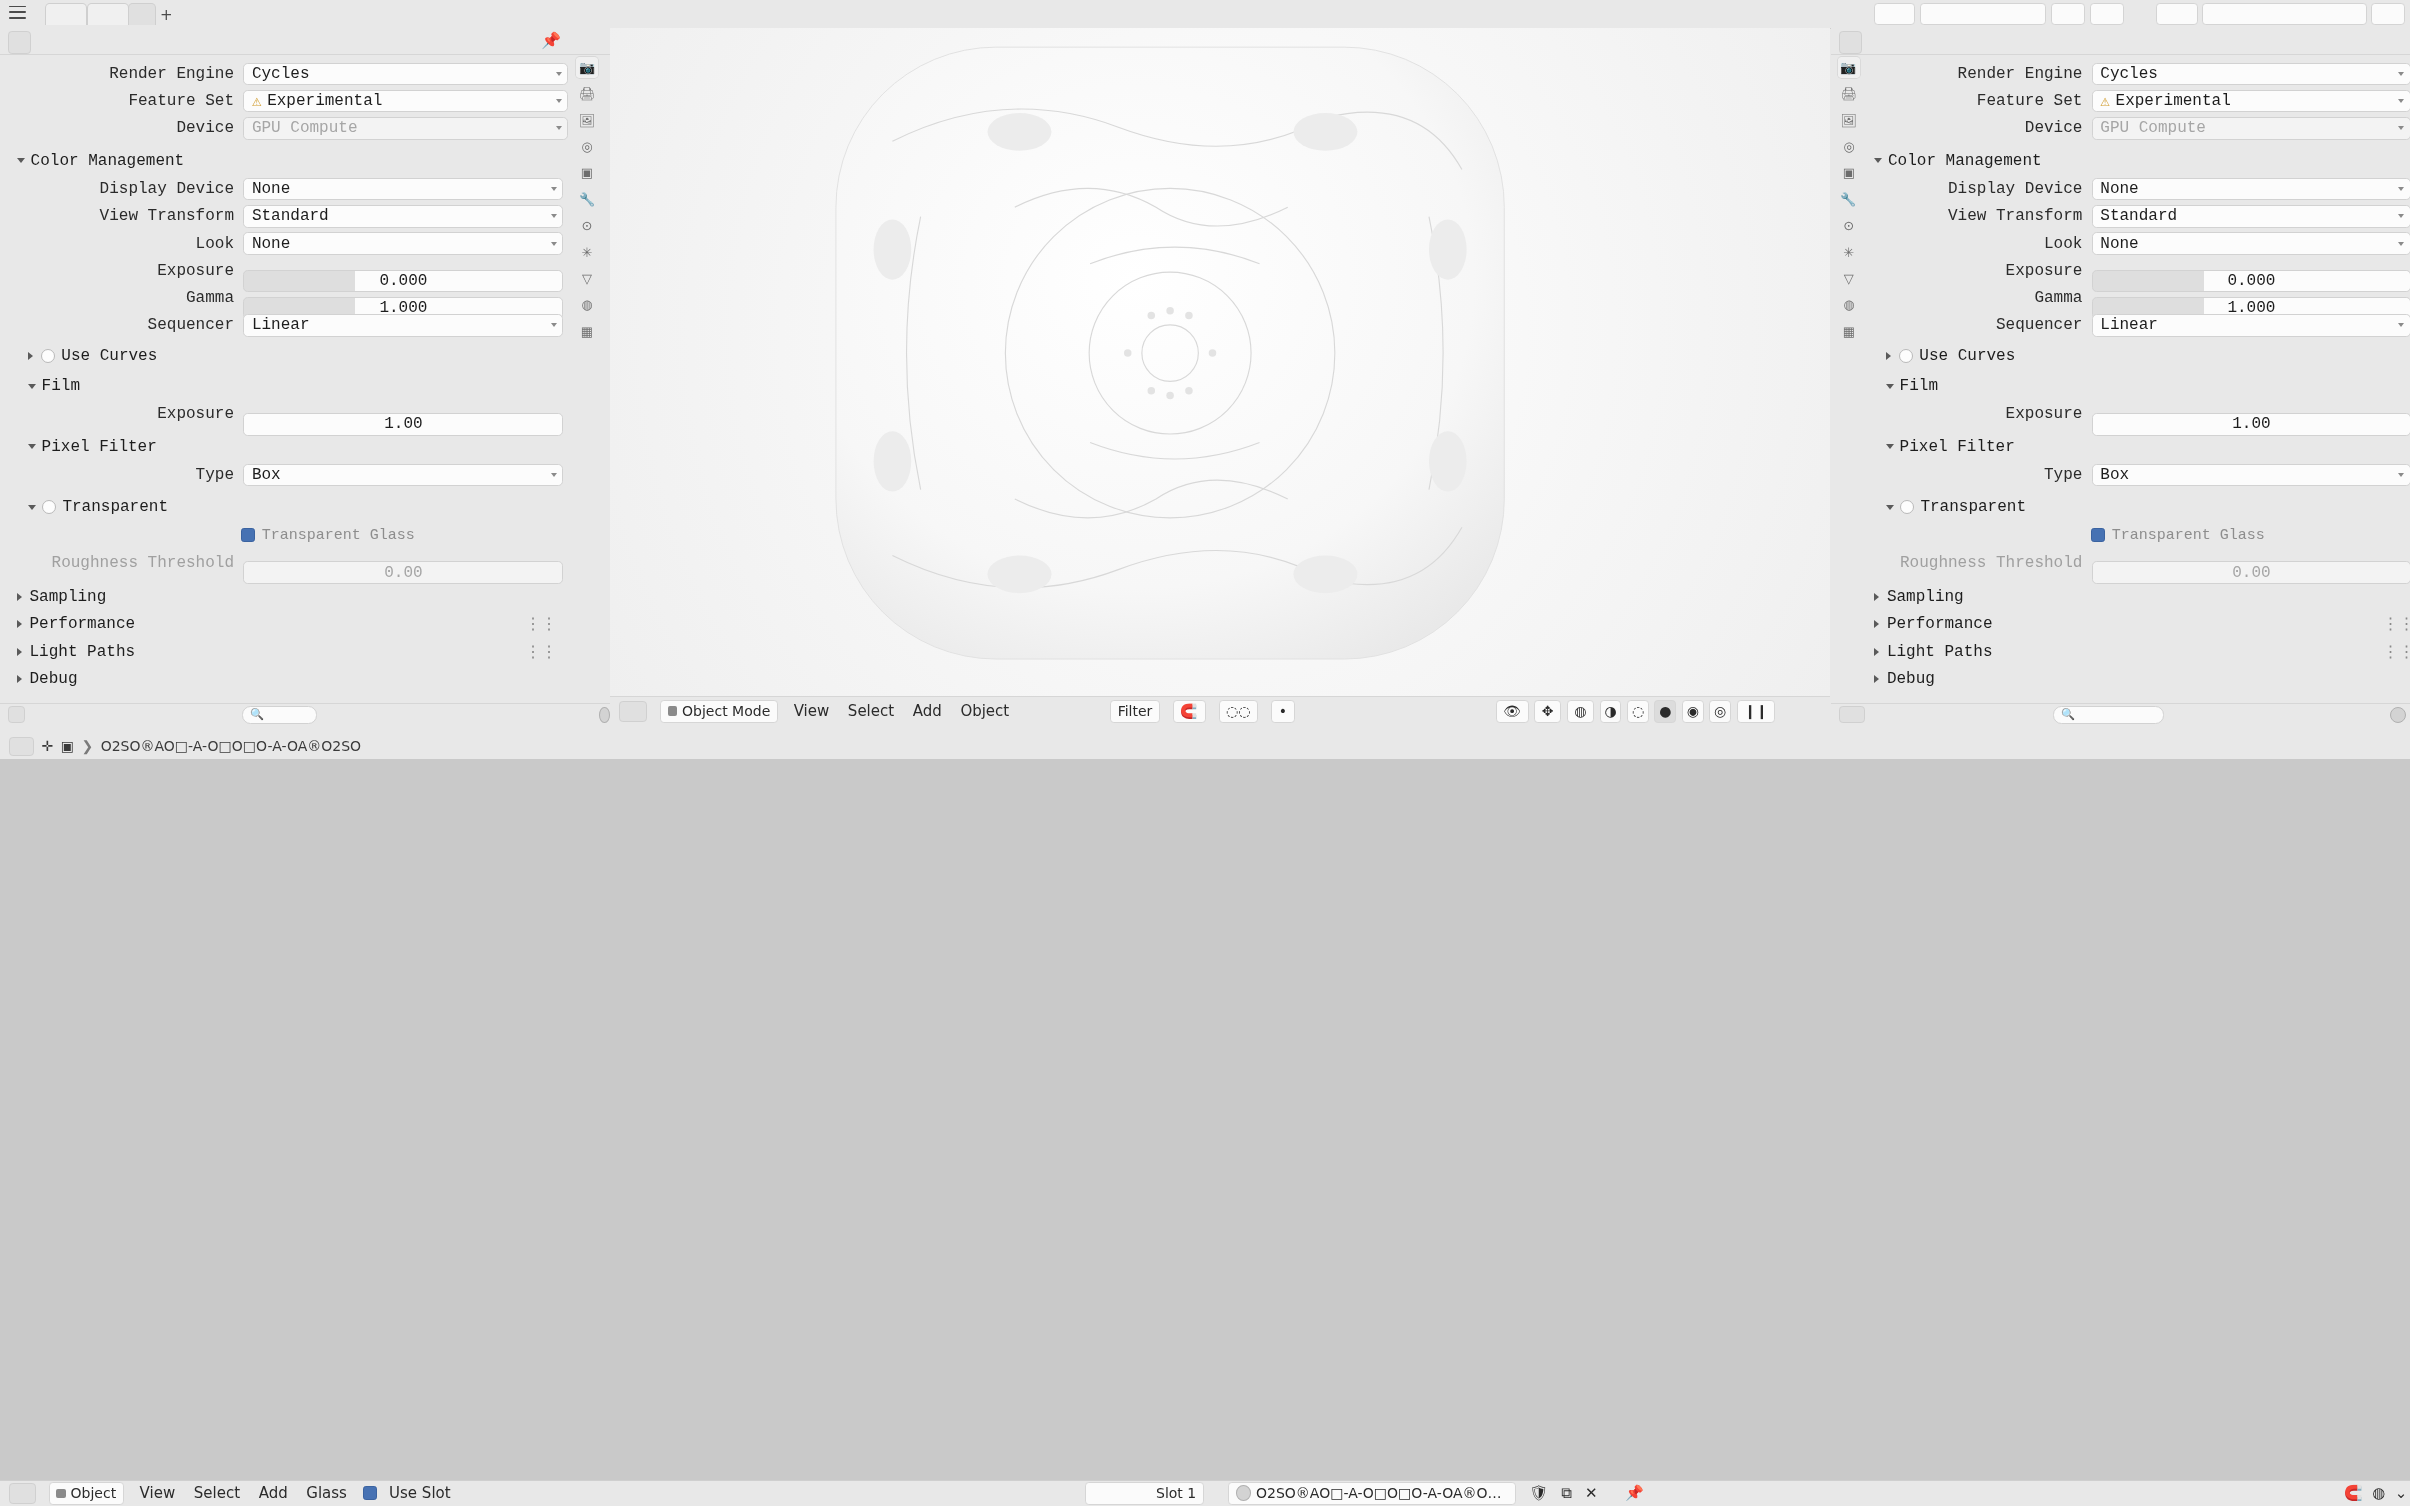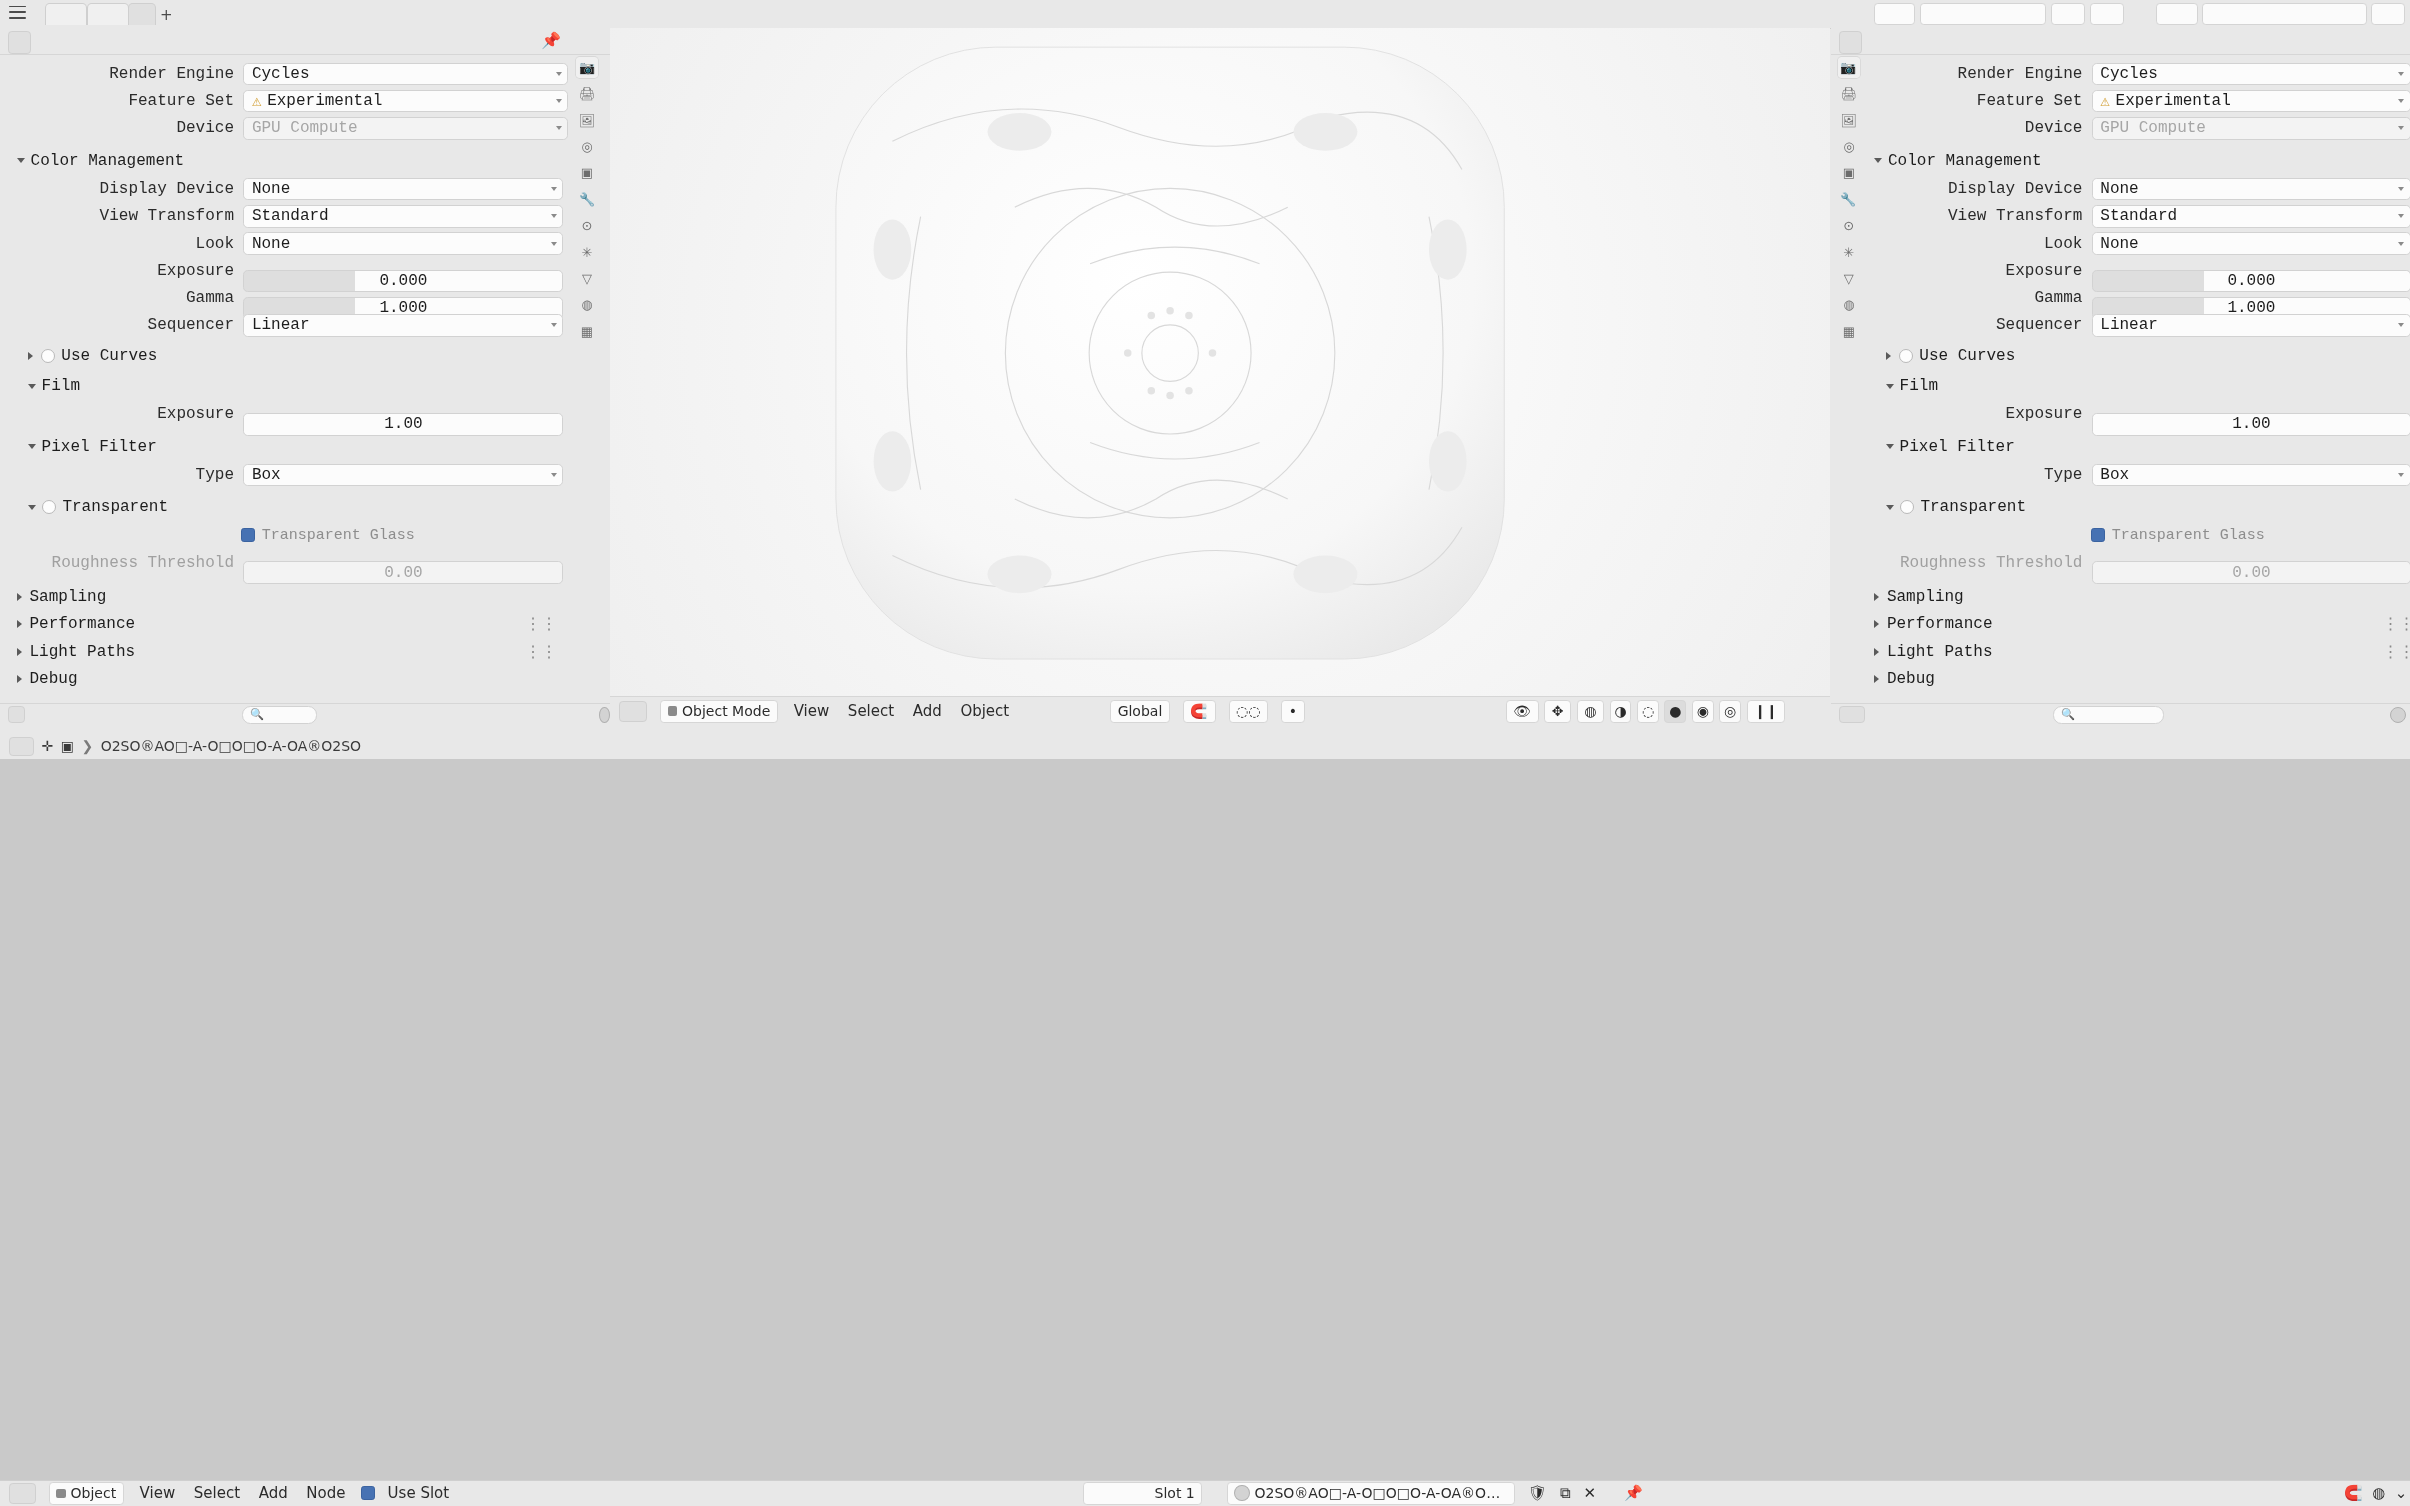--- a/index.html
+++ b/index.html
@@ -298,21 +298,21 @@
       <span class="ico" style="background:#e0e0e0;border:0.9px solid #d0d0d0;width:26px;height:19px;border-radius:3.8px;"></span>
       <span class="vp-btn">
           <span style="width:9.4px;height:9.4px;background:#8a8a8a;display:inline-block;border-radius:1.9px;"></span>
           <span>Object Mode</span>
         </span>
       <span class="vp-plain">View</span>
       <span class="vp-plain">Select</span>
       <span class="vp-plain">Add</span>
       <span class="vp-plain">Object</span>
       <span class="vp-btn" style="margin-left:85px;">
-          <span>Global</span>
+          <span>Filter</span>
         </span>
       <span class="vp-btn">🧲</span>
       <span class="vp-btn">◌◌</span>
       <span class="vp-btn">•</span>
       <span style="margin-left:188px;display:flex;gap:5.6px;align-items:center;">
         <span class="vp-btn">👁</span>
         <span class="vp-btn">✥</span>
         <span class="vp-btn">◍</span>
         <span class="vp-btn" style="padding:0 3.8px;">◑</span>
         <span class="vp-btn" style="padding:0 3.8px;">◌</span>
@@ -538,21 +538,21 @@
 
     <div id="ne-foot">
       <span class="ico" style="background:#e0e0e0;border:0.9px solid #d0d0d0;width:24.5px;height:19px;border-radius:3.8px;"></span>
       <span class="vp-btn">
           <span style="width:9.4px;height:9.4px;background:#8a8a8a;display:inline-block;border-radius:1.9px;"></span>
           <span>Object</span>
         </span>
       <span class="vp-plain">View</span>
       <span class="vp-plain">Select</span>
       <span class="vp-plain">Add</span>
-      <span class="vp-plain">Node</span>
+      <span class="vp-plain">Glass</span>
       <span style="display:flex;align-items:center;gap:5.6px;">
           <span class="chk on"></span>
           <span>Use Slot</span>
         </span>
       <span class="vp-btn" style="margin-left:621px;width:104px;justify-content:flex-end;">
           <span>Slot 1</span>
         </span>
       <span class="vp-btn" style="margin-left:11.3px;width:273px;">
           <span class="circ"></span>
           <span style="overflow:hidden;white-space:nowrap;text-overflow:ellipsis;">O2SO®AO□-A-O□O□O-A-OA®O2SO</span>

